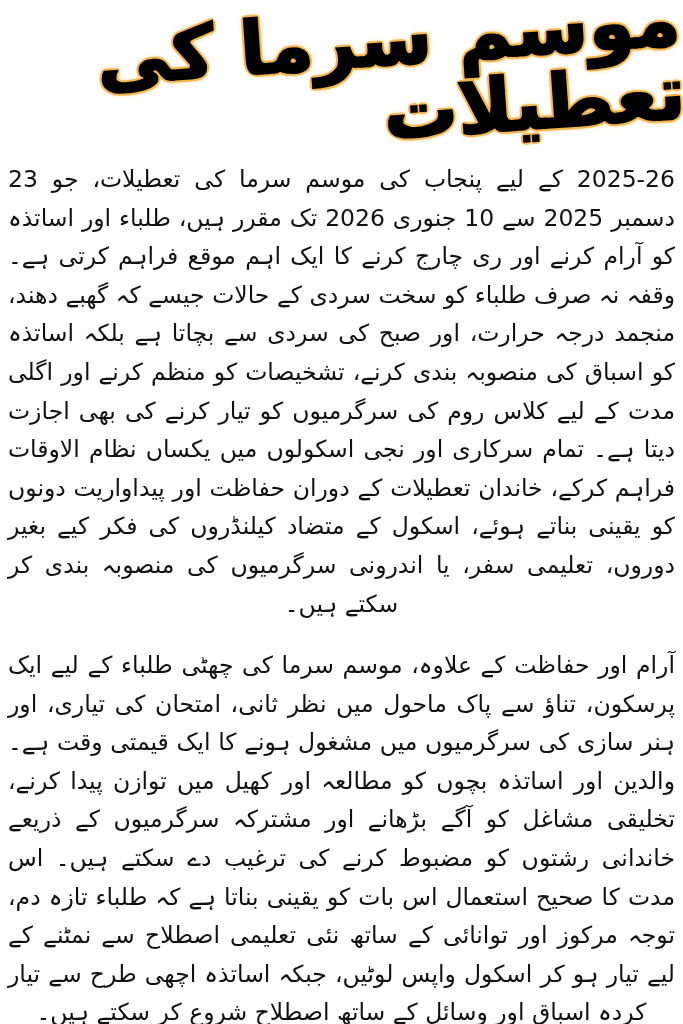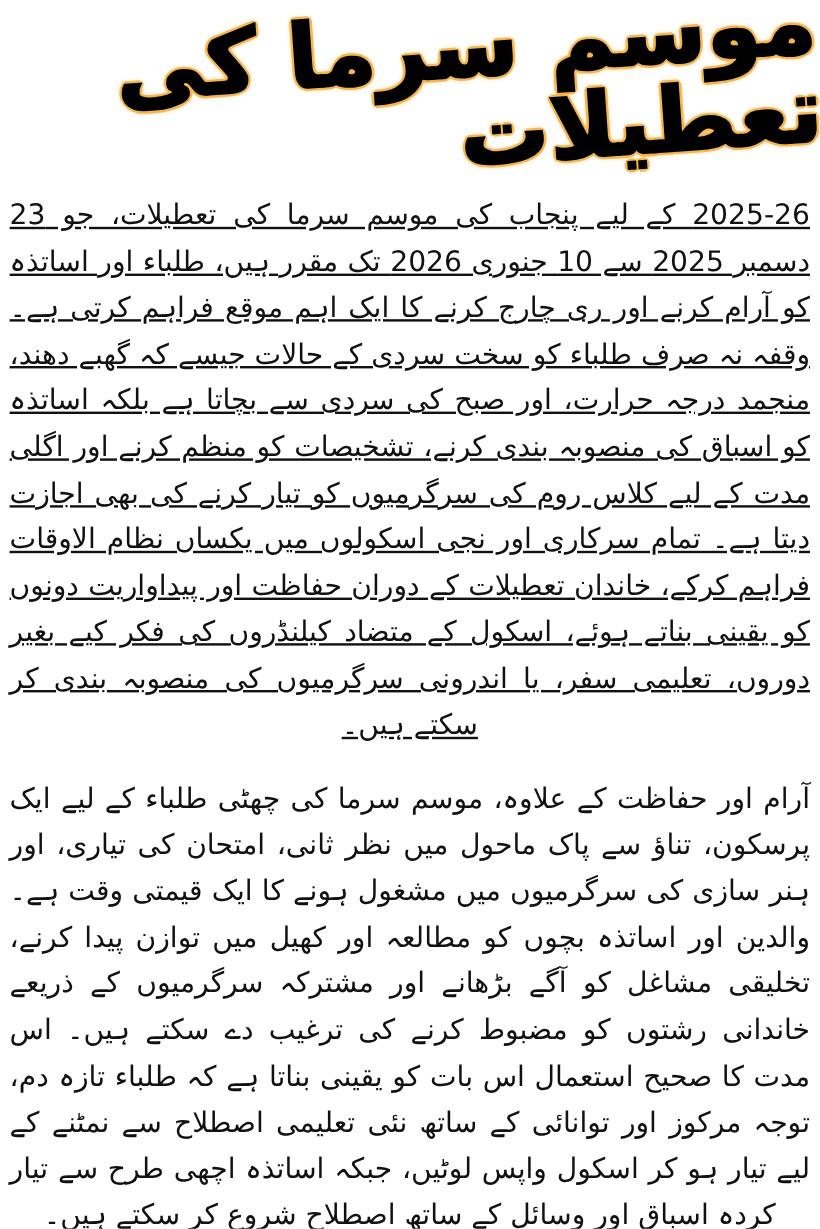--- a/index.html
+++ b/index.html
@@ -1,21 +1,21 @@
 <!DOCTYPE html>
 <html><head>
   <meta charset="utf-8">
   <style>
     html, body { margin: 0; padding: 0; background: #ffffff; }
     body { width: 683px; height: 1024px; overflow: hidden; position: relative; }
     .title-wrap { position: absolute; top: 0; left: 0; width: 683px; height: 150px; display: flex; align-items: center; justify-content: center; }
     .title { direction: rtl; font-family: "DejaVu Sans", sans-serif; font-size: 74px; font-weight: bold; color: #000; -webkit-text-stroke: 2px #000; text-shadow: 0 0 4px #f7b64d, 0 0 6px #f7b64d, 2px 2px 0 #f7b64d, -2px -2px 0 #f7b64d, 2px -2px 0 #f7b64d, -2px 2px 0 #f7b64d, 3px 0 0 #f7b64d, -3px 0 0 #f7b64d, 0 3px 0 #f7b64d, 0 -3px 0 #f7b64d; letter-spacing: 0; transform: rotate(-4deg); line-height: 1; padding-top: 8px; }
     .article { position: absolute; left: 8px; right: 8px; direction: rtl; font-family: "DejaVu Sans", sans-serif; color: #111; }
     .para { font-size: 23.5px; line-height: 38.6px; text-align: justify; text-align-last: center; margin: 0; }
-    #p1 { top: 160px; text-decoration: underline; }
+    #p1 { top: 160px; }
     #p2 { top: 646px; }
   </style>
 </head>
 <body>
 
 <header class="title-wrap">
   <h1 class="title">موسم سرما کی تعطیلات</h1>
 </header>
 
 <main>

